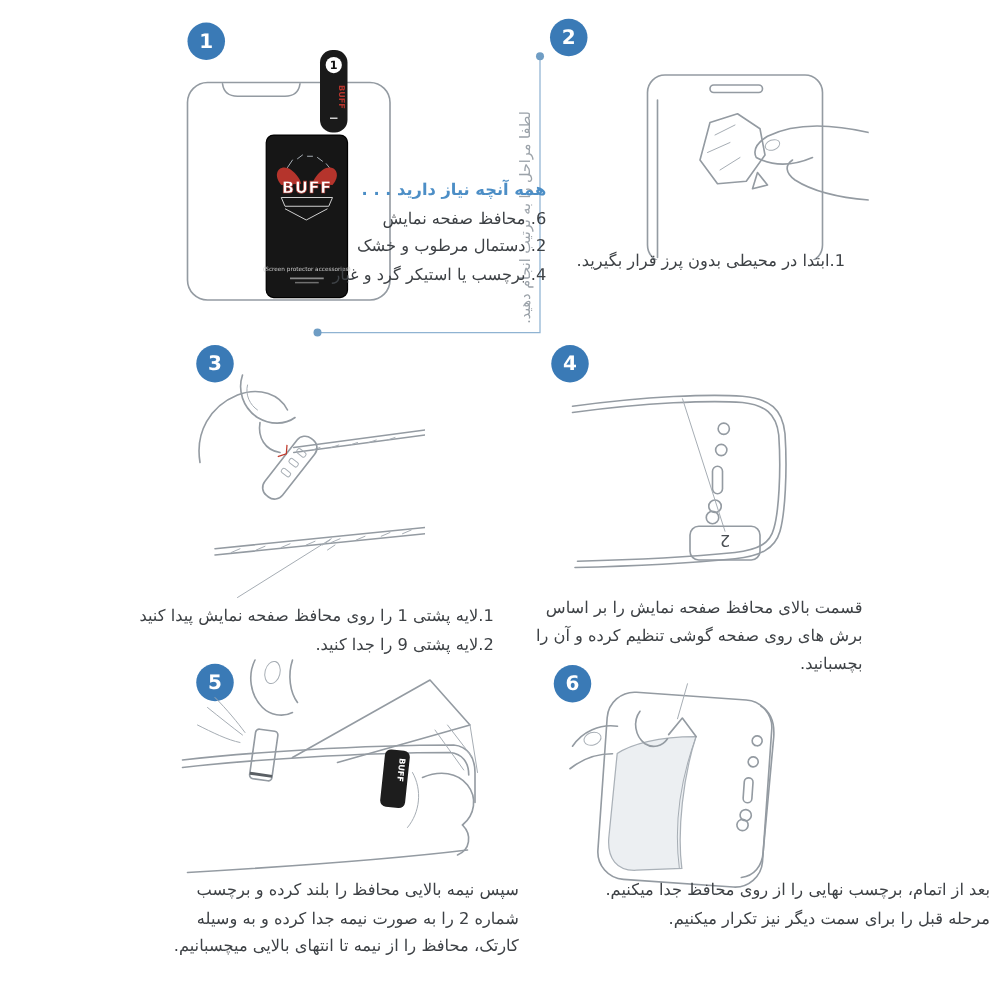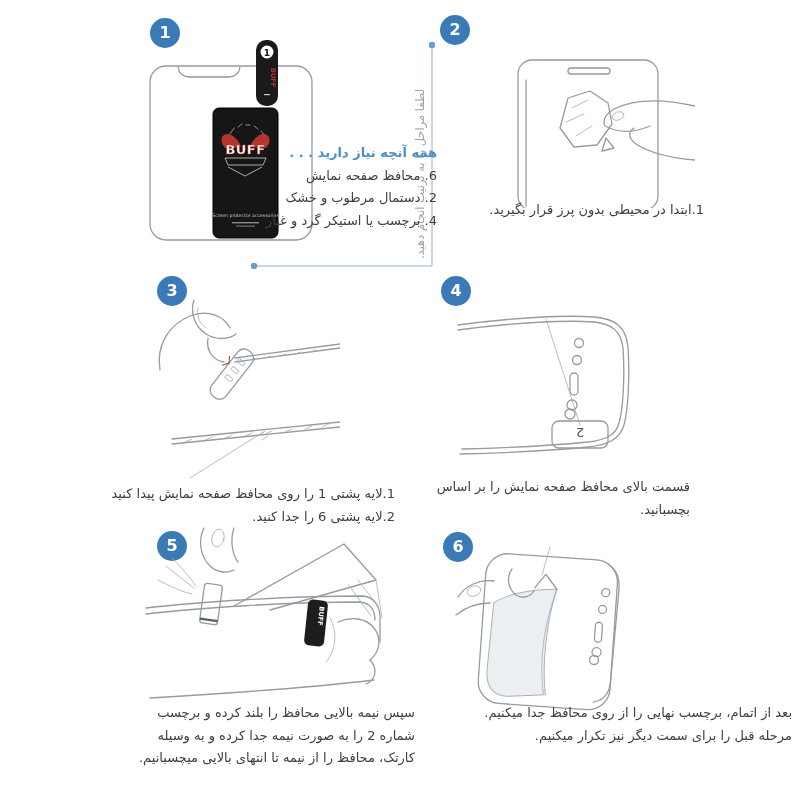--- a/index.html
+++ b/index.html
@@ -161,31 +161,32 @@
     <ellipse class="thin" cx="22" cy="46" rx="7" ry="5" transform="rotate(-18 22 46)"></ellipse>
   </svg>
 
   <div class="step-text" style="right:363px;top:142px">
     <div class="title">همه آنچه نیاز دارید . . .</div>
     <div>6. محافظ صفحه نمایش</div>
     <div>2. دستمال مرطوب و خشک</div>
     <div>4. برچسب یا استیکر گرد و غبار</div>
   </div>
 
-  <div class="step-text" style="right:96px;top:199px">
+  <div class="step-text" style="right:124px;top:199px">
     <div>1.ابتدا در محیطی بدون پرز قرار بگیرید.</div>
   </div>
 
   <div class="step-text" style="right:405px;top:483px">
     <div>1.لایه پشتی 1 را روی محافظ صفحه نمایش پیدا کنید</div>
-    <div>2.لایه پشتی 6 را جدا کنید.</div>
+    <div>2.لایه پشتی 9 را جدا کنید.</div>
   </div>
 
   <div class="step-text" style="right:110px;top:476px">
     <div>قسمت بالای محافظ صفحه نمایش را بر اساس</div>
+    <div>برش های روی صفحه گوشی تنظیم کرده و آن را</div>
     <div>بچسبانید.</div>
   </div>
 
   <div class="step-text" style="right:385px;top:702px">
     <div>سپس نیمه بالایی محافظ را بلند کرده و برچسب</div>
     <div>شماره 2 را به صورت نیمه جدا کرده و به وسیله</div>
     <div>کارتک، محافظ را از نیمه تا انتهای بالایی میچسبانیم.</div>
   </div>
 
   <div class="step-text" style="right:8px;top:702px">

